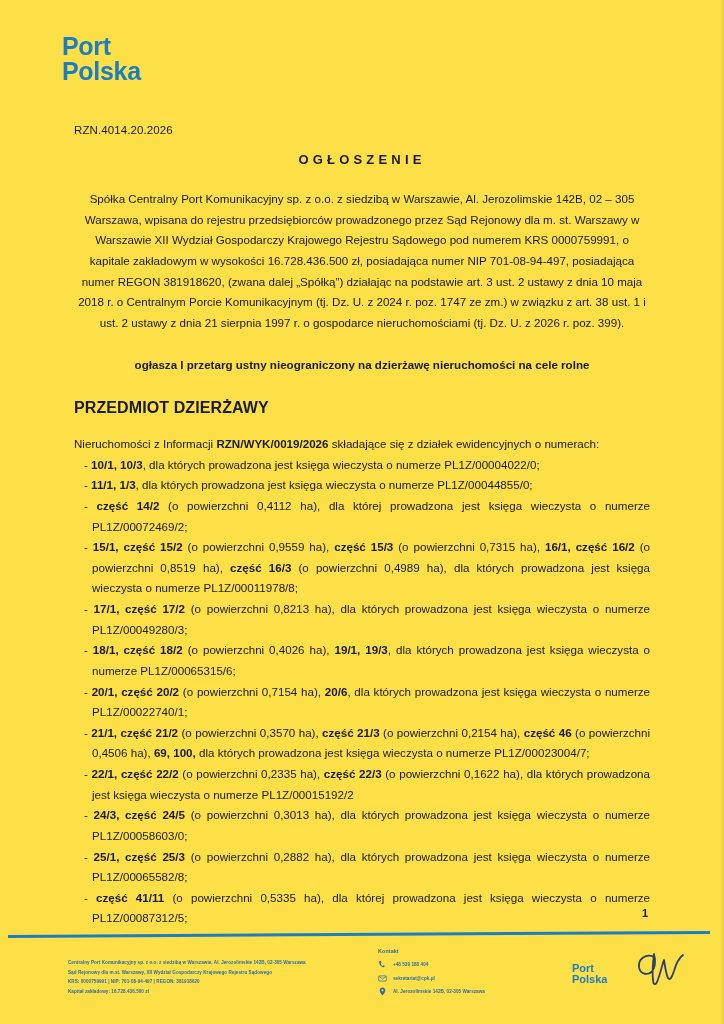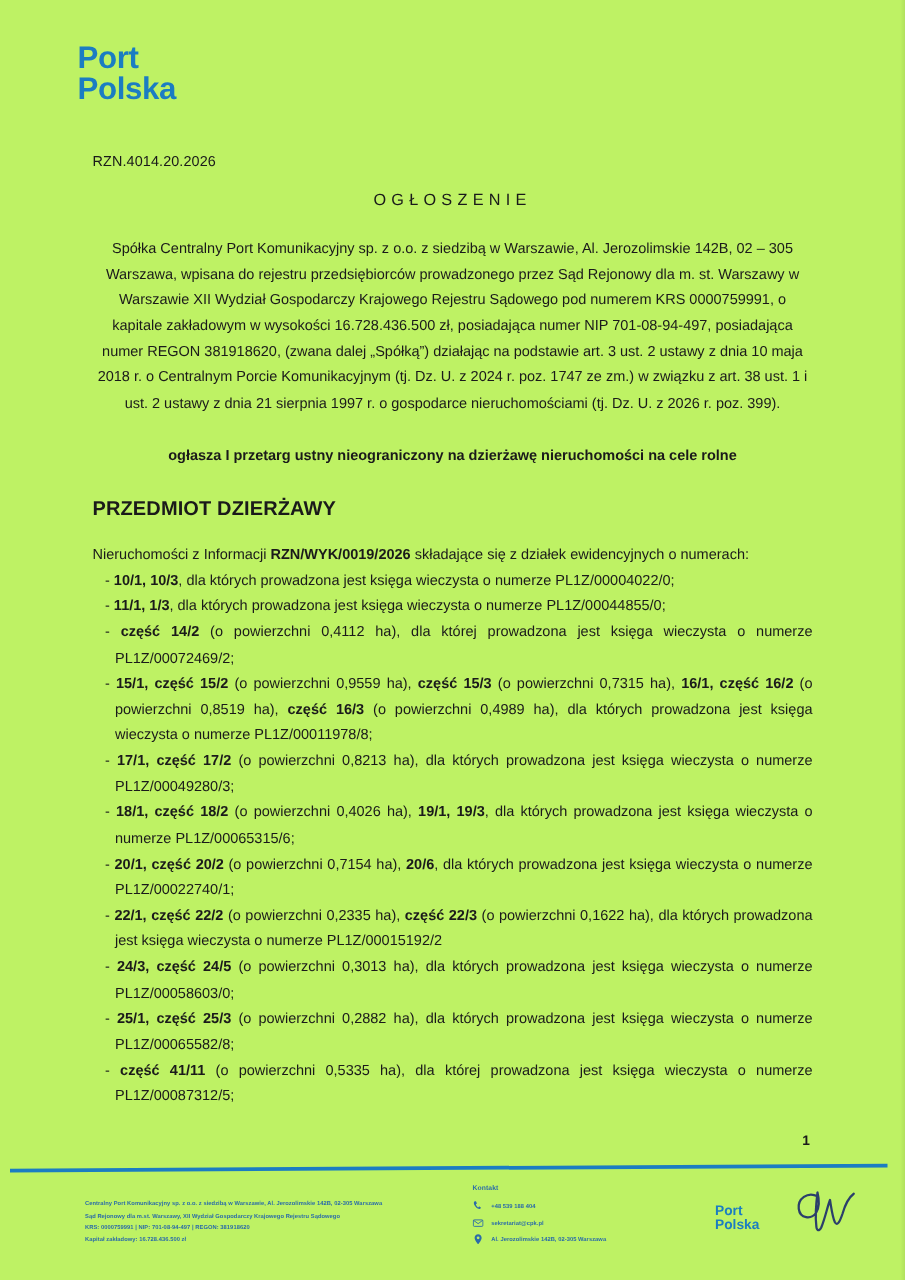--- a/index.html
+++ b/index.html
@@ -9,21 +9,21 @@
     background: #f0f0f0;
   }
   body {
     font-family: "Liberation Sans", sans-serif;
   }
   .page {
     position: relative;
     width: 724px;
     height: 1024px;
     margin: 0 auto;
-    background: #bef264;
+    background: #fde047;
     overflow: hidden;
     box-sizing: border-box;
     color: #1a1a1a;
   }
   
   .page::after {
     content: "";
     position: absolute;
     top: 0;
     right: 0;
@@ -59,21 +59,21 @@
   
   .body {
     position: absolute;
     top: 152px;
     left: 74px;
     width: 576px;
   }
 
   .doc-title {
     text-align: center;
-    font-weight: normal;
+    font-weight: bold;
     font-size: 13px;
     letter-spacing: 4.2px;
     margin: 0 0 22px 0;
   }
 
   .intro {
     text-align: center;
     font-size: 11.6px;
     line-height: 1.78;
     margin: 0;
@@ -237,20 +237,21 @@
     </p>
 
     <ul class="plot-list">
         <li>- <b>10/1, 10/3</b>, dla których prowadzona jest księga wieczysta o numerze PL1Z/00004022/0;</li>
         <li>- <b>11/1, 1/3</b>, dla których prowadzona jest księga wieczysta o numerze PL1Z/00044855/0;</li>
         <li>- <b>część 14/2</b> (o powierzchni 0,4112 ha), dla której prowadzona jest księga wieczysta o numerze PL1Z/00072469/2;</li>
         <li>- <b>15/1, część 15/2</b> (o powierzchni 0,9559 ha), <b>część 15/3</b> (o powierzchni 0,7315 ha), <b>16/1, część 16/2</b> (o powierzchni 0,8519 ha), <b>część 16/3</b> (o powierzchni 0,4989 ha), dla których prowadzona jest księga wieczysta o numerze PL1Z/00011978/8;</li>
         <li>- <b>17/1, część 17/2</b> (o powierzchni 0,8213 ha), dla których prowadzona jest księga wieczysta o numerze PL1Z/00049280/3;</li>
         <li>- <b>18/1, część 18/2</b> (o powierzchni 0,4026 ha), <b>19/1, 19/3</b>, dla których prowadzona jest księga wieczysta o numerze PL1Z/00065315/6;</li>
         <li>- <b>20/1, część 20/2</b> (o powierzchni 0,7154 ha), <b>20/6</b>, dla których prowadzona jest księga wieczysta o numerze PL1Z/00022740/1;</li>
+        <li>- <b>21/1, część 21/2</b> (o powierzchni 0,3570 ha), <b>część 21/3</b> (o powierzchni 0,2154 ha), <b>część 46</b> (o powierzchni 0,4506 ha), <b>69, 100,</b> dla których prowadzona jest księga wieczysta o numerze PL1Z/00023004/7;</li>
         <li>- <b>22/1, część 22/2</b> (o powierzchni 0,2335 ha), <b>część 22/3</b> (o powierzchni 0,1622 ha), dla których prowadzona jest księga wieczysta o numerze PL1Z/00015192/2</li>
         <li>- <b>24/3, część 24/5</b> (o powierzchni 0,3013 ha), dla których prowadzona jest księga wieczysta o numerze PL1Z/00058603/0;</li>
         <li>- <b>25/1, część 25/3</b> (o powierzchni 0,2882 ha), dla których prowadzona jest księga wieczysta o numerze PL1Z/00065582/8;</li>
         <li>- <b>część 41/11</b> (o powierzchni 0,5335 ha), dla której prowadzona jest księga wieczysta o numerze PL1Z/00087312/5;</li>
       </ul>
 
   </div>
 
   <div class="page-number">1</div>
 

